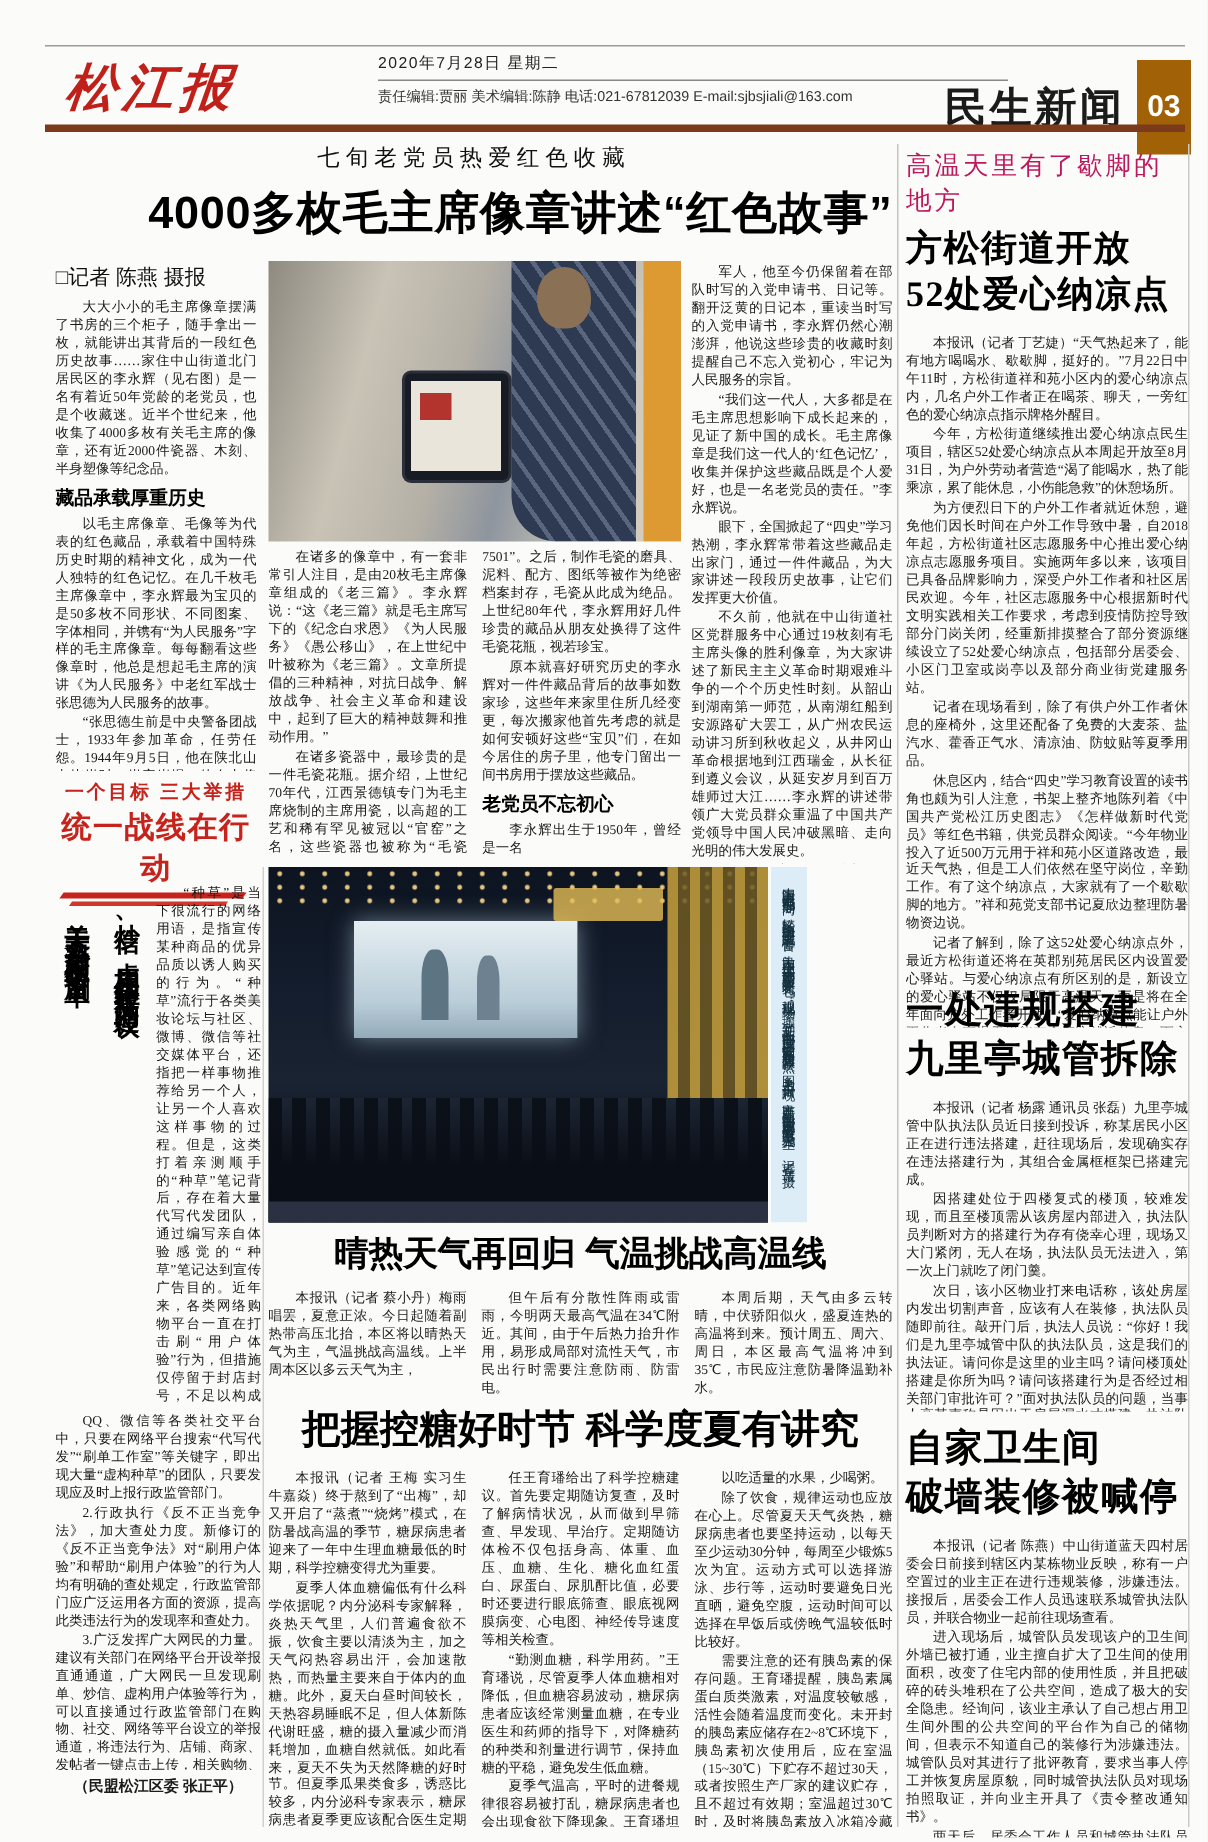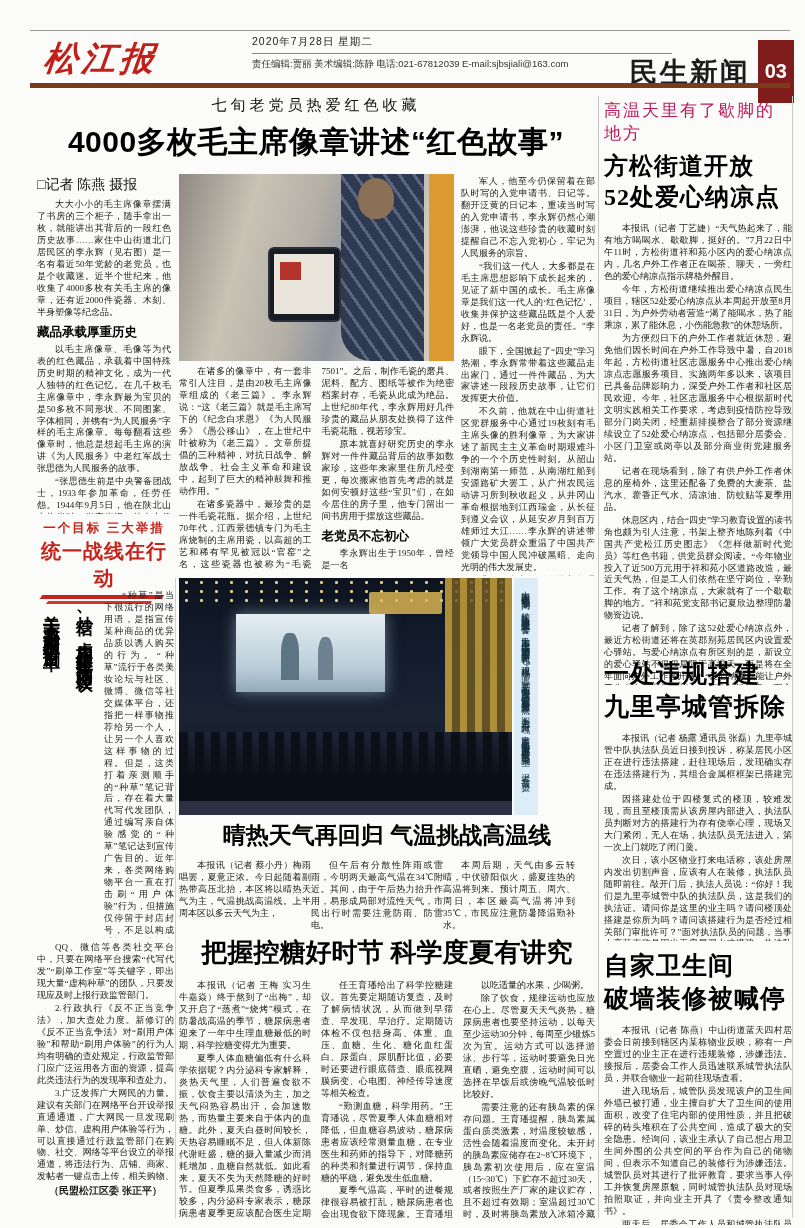--- a/index.html
+++ b/index.html
@@ -8,33 +8,33 @@
   .page{position:relative;width:805px;height:1228px;background:#fbfbf9;overflow:hidden}
   .abs{position:absolute}
   .hair{background:#9a9a9a}
   
   .masthead{font-family:"Liberation Serif",serif;font-style:italic;font-weight:900;
     font-size:34px;color:#c0201a;letter-spacing:4px;transform:skewX(-6deg)}
   .hdr-date{font-family:"Liberation Sans",sans-serif;font-size:10.5px;color:#222;letter-spacing:1px}
   .hdr-eds{font-family:"Liberation Sans",sans-serif;font-size:9.5px;color:#333;margin-top:4px}
   .hdr-sep{height:1px;background:#888;margin-top:4px;width:420px}
   .section-title{font-family:"Liberation Serif",serif;font-weight:900;font-size:28px;letter-spacing:2px}
-  .pagenum{display:inline-block;background:#7f1d1d;color:#fff;font-family:"Liberation Sans",sans-serif;
+  .pagenum{display:inline-block;background:#a16207;color:#fff;font-family:"Liberation Sans",sans-serif;
     font-weight:700;font-size:20px;padding:20px 7px;margin-left:8px;vertical-align:4px}
   .rule-thick{background:#7c3a1d}
   
   .para p{font-size:9px;line-height:1.33;text-align:justify;text-indent:2em;color:#191919;margin-bottom:1px}
   .byline{font-family:"Liberation Sans",sans-serif;font-size:14px;margin-bottom:5px;color:#111}
   .subhead{font-family:"Liberation Sans",sans-serif;font-weight:700;font-size:12.5px;
     margin:5px 0 3px;color:#000}
   .clip{overflow:hidden}
   
   .main-kicker{font-family:"Liberation Sans",sans-serif;font-size:15px;letter-spacing:4px;text-align:center;color:#101010}
   .main-headline{font-family:"Liberation Sans",sans-serif;font-size:30px;font-weight:900;
-    text-align:center;margin-top:7px;color:#000;letter-spacing:0.5px}
+    text-align:right;margin-top:7px;color:#000;letter-spacing:0.5px}
   .cols2{column-count:2;column-gap:10px}
   
   .unity{color:#c5231c;text-align:center;font-family:"Liberation Sans",sans-serif}
   .unity .l1{font-size:12.5px;font-weight:700;letter-spacing:2px}
   .unity .l2{font-size:20px;font-weight:900;letter-spacing:1px;margin-top:1px}
   .unity .bar{height:4px;background:#c5231c;transform:skewX(-35deg);margin:3px 8px 0 4px}
   .unity .bar2{height:3px;background:#d0382e;transform:skewX(-35deg);margin:2px 20px 0 10px}
   
   .vtitle{display:flex;gap:5px;margin-top:12px}
   .vcol{writing-mode:vertical-lr;text-orientation:upright;font-family:"Liberation Serif",serif;
@@ -167,21 +167,21 @@
     <div class="p2-crowd"></div>
     <div class="p2-floor"></div>
   </div>
 
   <div class="abs clip" style="left:514px;top:578px;width:81px;height:237px">
     <div class="vcaption">上海国际电影电视节期间，松江区与上海国际影视节中心合作，为市民奉上连续十四天的精彩露天放映大礼包，把观影现场“搬”到了开元地中海商业广场一楼中庭和云间粮仓露天放映点。图为七月二十六日晚，市民在开元地中海商业广场观看露天电影《飞驰人生》。  记者 岳诚 摄</div>
   </div>
 
   <div class="abs" style="left:179px;top:820px;width:416px">
     <div class="bt-headline" style="font-size:23px">晴热天气再回归  气温挑战高温线</div>
-    <div style="display:flex;margin-top:9px;height:78px;overflow:hidden">
+    <div style="display:flex;gap:10px;margin-top:9px;height:78px;overflow:hidden">
       <div class="para" style="width:132px">
           <p>本报讯（记者 蔡小丹）梅雨唱罢，夏意正浓。今日起随着副热带高压北抬，本区将以晴热天气为主，气温挑战高温线。上半周本区以多云天气为主，</p>
         </div>
       <div class="para" style="width:132px">
           <p>但午后有分散性阵雨或雷雨，今明两天最高气温在34℃附近。其间，由于午后热力抬升作用，易形成局部对流性天气，市民出行时需要注意防雨、防雷电。</p>
         </div>
       <div class="para" style="width:132px">
           <p>本周后期，天气由多云转晴，中伏骄阳似火，盛夏连热的高温将到来。预计周五、周六、周日，本区最高气温将冲到35℃，市民应注意防暑降温勤补水。</p>
         </div>
     </div>

